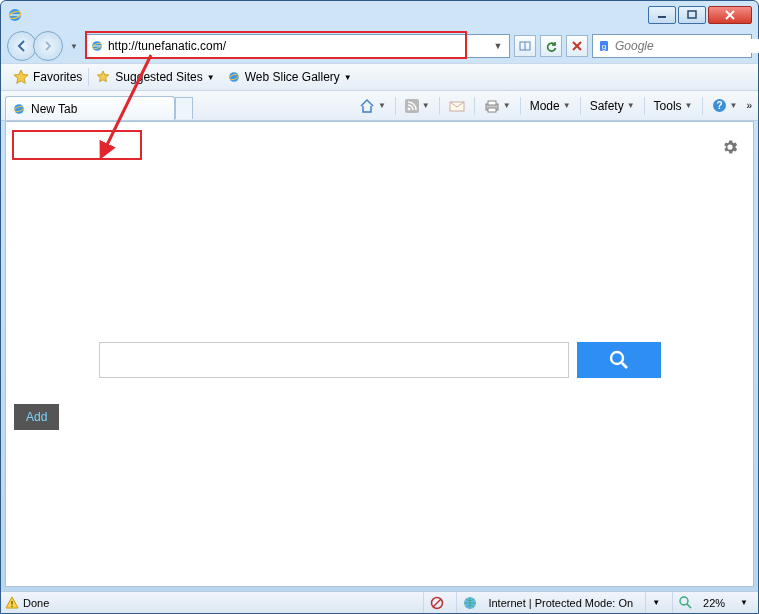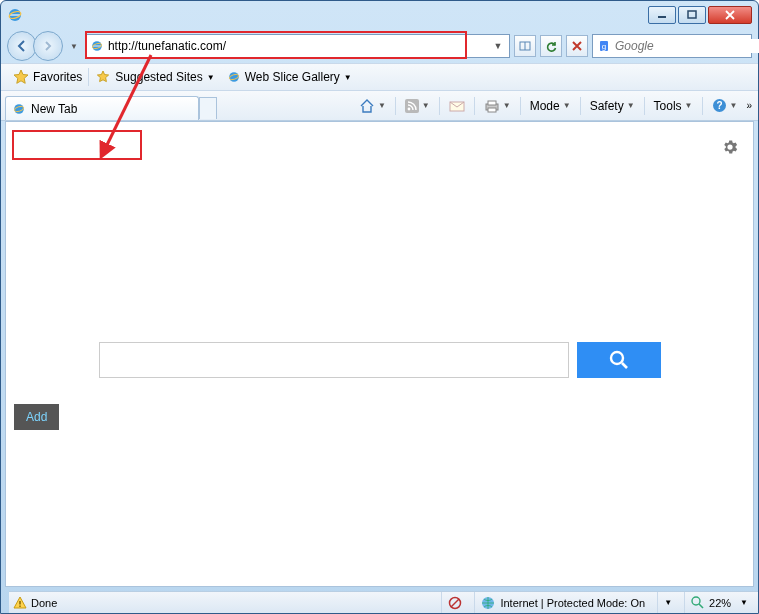--- a/index.html
+++ b/index.html
@@ -28,21 +28,21 @@
 .searchbox { width:160px; height:24px; background:#fff; border:1px solid #7a9cc0; display:flex; align-items:center; padding:0 4px; gap:4px; }
 .searchbox input { flex:1; border:none; outline:none; font-size:12px; font-style:italic; color:#888; }
 
 
 .favbar { height:28px; background:linear-gradient(#f6f9fc,#e5eef7); border-top:1px solid #c9d9ea; border-bottom:1px solid #c9d9ea; display:flex; align-items:center; padding:0 6px; gap:0; font-size:12px; }
 .favbar .favbtn { display:flex; align-items:center; gap:4px; padding:2px 6px; }
 .favbar .sep { width:1px; height:18px; background:#c9d9ea; }
 
 
 .tabrow { height:30px; background:linear-gradient(#f6f9fc,#e5eef7); display:flex; align-items:center; padding:0 4px; border-bottom:1px solid #b8cee3; }
-.tab { width:194px; height:24px; background:linear-gradient(#fff,#eef5fb); border:1px solid #aac3dc; border-bottom:none; border-radius:3px 3px 0 0; display:flex; align-items:center; padding:0 6px; gap:5px; font-size:12px; margin-top:5px; }
+.tab { width:170px; height:24px; background:linear-gradient(#fff,#eef5fb); border:1px solid #aac3dc; border-bottom:none; border-radius:3px 3px 0 0; display:flex; align-items:center; padding:0 6px; gap:5px; font-size:12px; margin-top:5px; }
 .cmdbar { margin-left:auto; display:flex; align-items:center; gap:2px; font-size:12px; }
 .cmditem { display:flex; align-items:center; gap:3px; padding:2px 5px; }
 .cmditem .drop { font-size:8px; color:#555; }
 .cmdsep { width:1px; height:18px; background:#c9d9ea; margin:0 2px; }
 
 
 .content { flex:1; background:#fff; border:1px solid #aac3dc; margin:0 4px 4px 4px; position:relative; overflow:hidden; }
 .logo-wrap { position:absolute; left:8px; top:10px; padding:4px 6px; }
 .logo-red { position:absolute; left:6px; top:8px; width:130px; height:30px; border:2px solid #e1272d; pointer-events:none; z-index:20; }
 .logo { font-size:20px; font-weight:600; letter-spacing:-0.5px; }
@@ -52,23 +52,23 @@
 
 .searcharea { position:absolute; left:0; right:0; top:220px; display:flex; justify-content:center; gap:8px; }
 .bigsearch { width:470px; height:36px; border:1px solid #ccc; background:#fff; }
 .bigbtn { width:84px; height:36px; background:#2f8ef4; display:flex; align-items:center; justify-content:center; }
 .addbtn { position:absolute; left:8px; top:282px; background:#555; color:#7dd3fc; font-size:12px; padding:6px 12px; }
 
 
 .arrow-svg { position:absolute; left:90px; top:48px; z-index:25; pointer-events:none; }
 
 
-.statusbar { height:22px; background:linear-gradient(#f1f5fa,#dce8f4); border-top:1px solid #b8cee3; display:flex; font-size:11px; padding:0 4px; gap:6px;margin-left:8px; }
+.statusbar { height:22px; background:linear-gradient(#f1f5fa,#dce8f4); border-top:1px solid #b8cee3; display:flex; font-size:11px; padding:0 4px; gap:6px; }
 .statusbar .spacer { flex:1; }
-.statusbar .cell { display:flex; align-items:center; gap:5px; padding:0 6px; border-left:1px solid #c9d9ea; height:100%; }
+.statusbar .cell { display:flex; align-items:center; gap:11px; padding:0 6px; border-left:1px solid #c9d9ea; height:100%; }
 .statusbar .cell:first-child { border-left:none; }
 .pad { display:flex;align-items:center;gap:4px; }
 
 svg { display:block; }
 </style>
 </head>
 <body>
 
 <div class="window">
 

